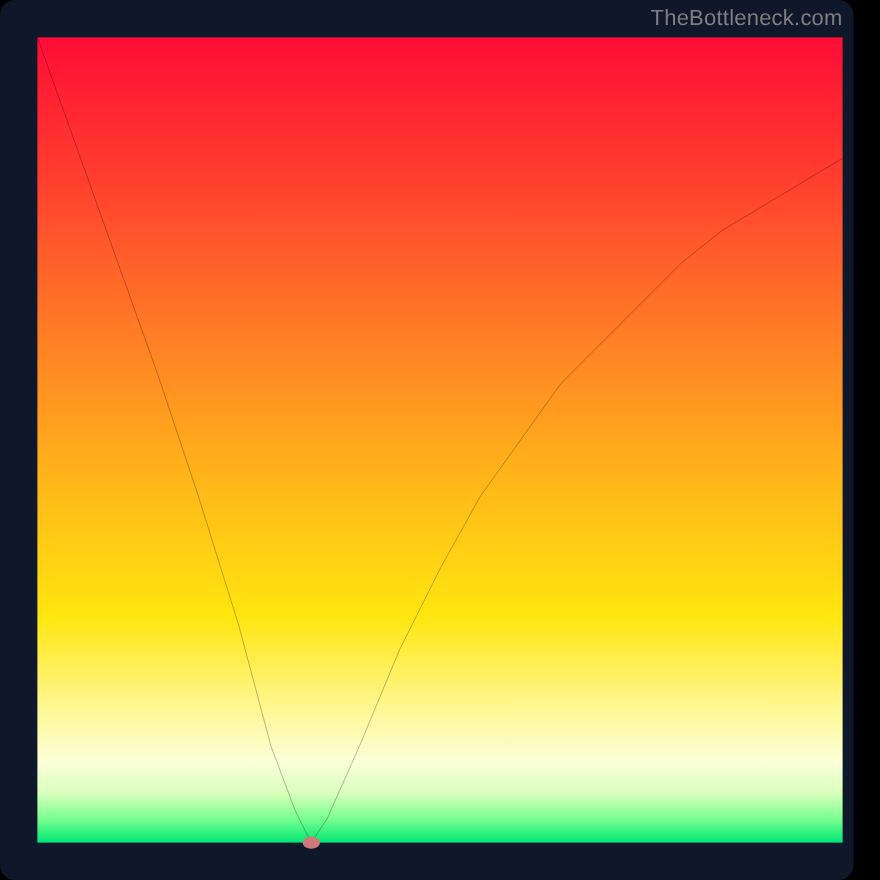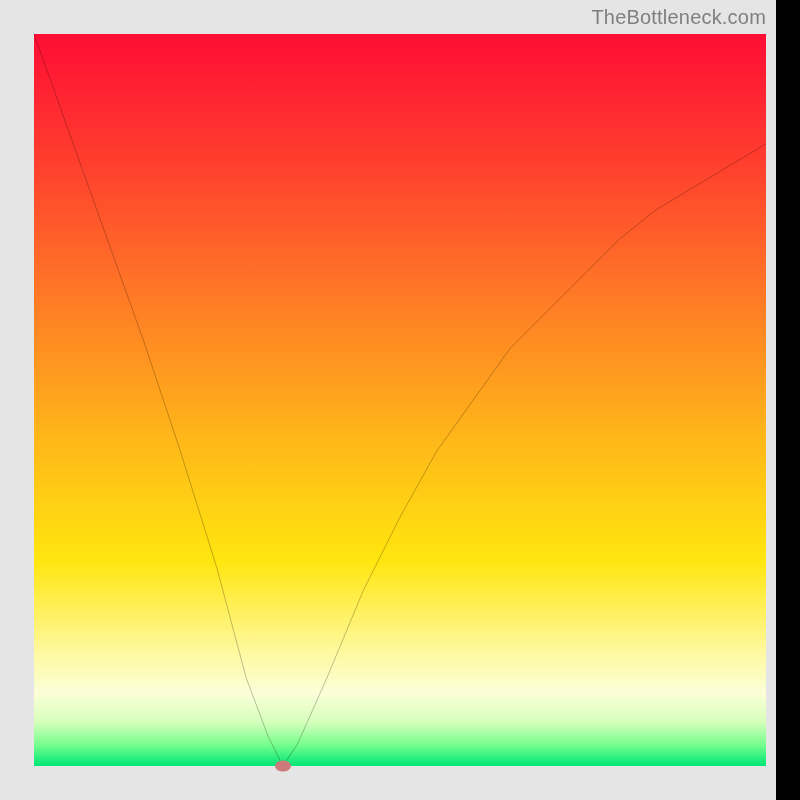--- a/index.html
+++ b/index.html
@@ -8,21 +8,22 @@
     width: 800px;
     height: 800px;
     overflow: hidden;
     background: #000;
     font-family: Arial, Helvetica, sans-serif;
   }
   .frame {
     position: relative;
     width: 776px;
     height: 800px;
-    background: #e5e5e5;
+    background: #0f172a;
+    border-radius: 14px;
   }
   .plot-area {
     position: absolute;
     left: 34px;
     top: 34px;
     width: 732px;
     height: 732px;
     
     background: linear-gradient(
       to bottom,

